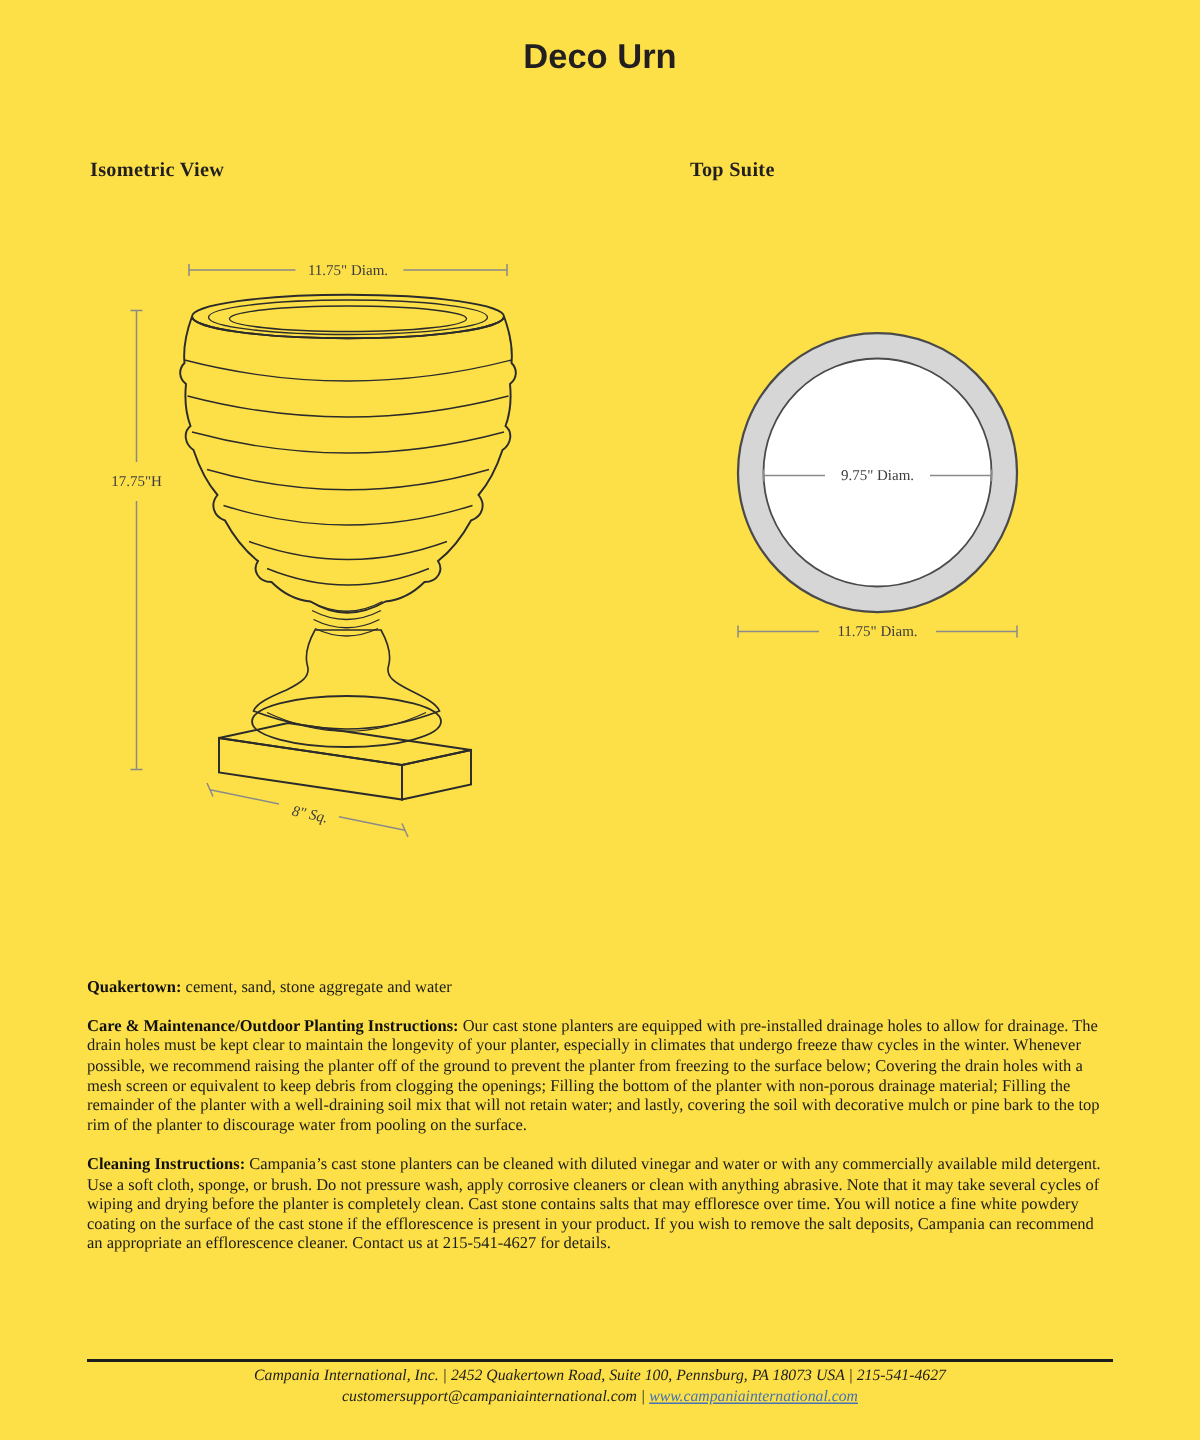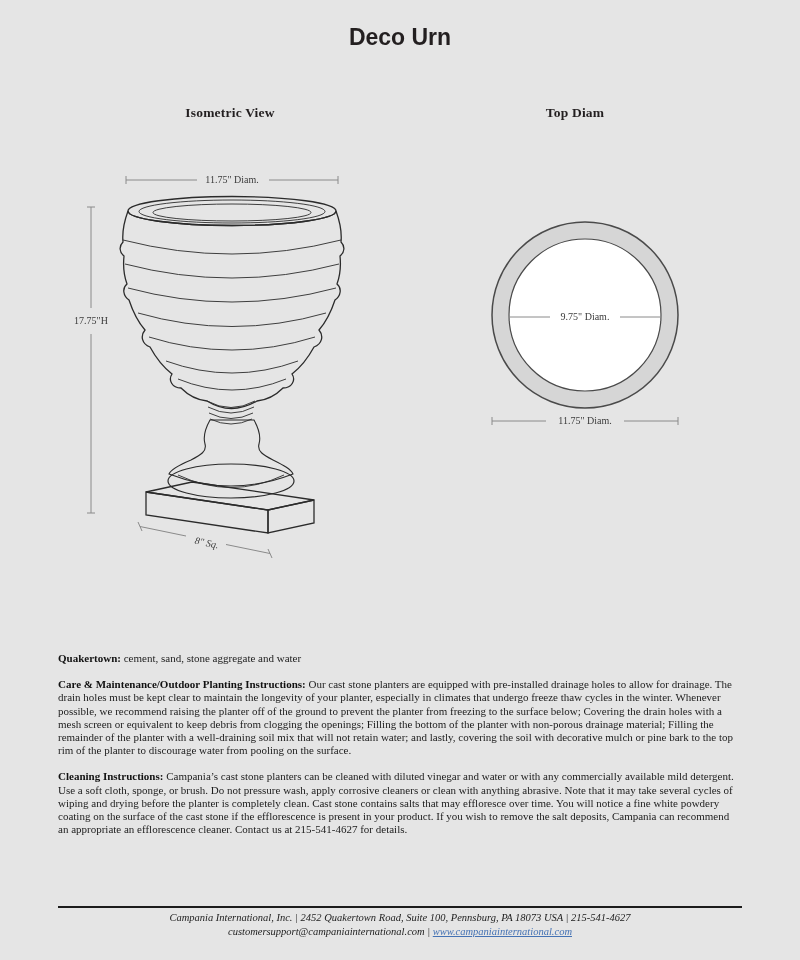--- a/index.html
+++ b/index.html
@@ -1,27 +1,27 @@
 <!DOCTYPE html>
 <html><head>
 <meta charset="utf-8">
 <style>
   * { margin:0; padding:0; box-sizing:border-box; }
   html,body { background:#fff; }
   .page {
-    position:relative; width:800px; height:960px; background:#e5e5e5;
+    position:relative; width:800px; height:960px; background:#fde047;
     font-family:"Liberation Serif", serif; color:#1a1a1a; overflow:hidden;
   }
   .doc-title {
     position:absolute; top:24px; left:0; width:800px; text-align:center;
     font-family:"Liberation Sans", sans-serif; font-weight:bold; font-size:23px; color:#231f20;
   }
   .view-label {
     position:absolute; top:105px; font-size:13.5px; font-weight:bold; color:#231f20;
-    text-align:center; letter-spacing:.2px;
+    letter-spacing:.2px;
   }
   .view-label.iso { left:60px; width:340px; }
   .view-label.top { left:460px; width:230px; }
   .iso-svg  { position:absolute; left:60px;  top:150px; }
   .top-svg  { position:absolute; left:460px; top:180px; }
   .text-block { position:absolute; left:58px; top:652px; width:684px; }
   .spec-par { font-size:11px; line-height:1.2; margin-bottom:13px; color:#1c1c1c; }
   .spec-par b { font-weight:bold; color:#111; }
   .footer-rule { position:absolute; left:58px; top:906px; width:684px; height:2px; background:#1c1c1c; }
   .footer-line { position:absolute; left:0; width:800px; text-align:center; font-size:10.5px; color:#1c1c1c;font-style:italic; }
@@ -33,21 +33,21 @@
   .draw { stroke:#2b2b2b; fill:none; }
 </style>
 </head>
 <body>
 
 <div class="page">
 
   <div class="doc-title">Deco Urn</div>
 
   <div class="view-label iso">Isometric View</div>
-  <div class="view-label top">Top Diam</div>
+  <div class="view-label top">Top Suite</div>
 
   <svg class="iso-svg" width="340" height="420" viewBox="0 0 340 420">
 
     <g>
       <line class="dim-line" x1="66" y1="26" x2="66" y2="34"></line>
       <line class="dim-line" x1="66" y1="30" x2="137" y2="30"></line>
       <line class="dim-line" x1="209" y1="30" x2="278" y2="30"></line>
       <line class="dim-line" x1="278" y1="26" x2="278" y2="34"></line>
       <text class="dim-text" x="172" y="33" text-anchor="middle">11.75" Diam.</text>
     </g>

